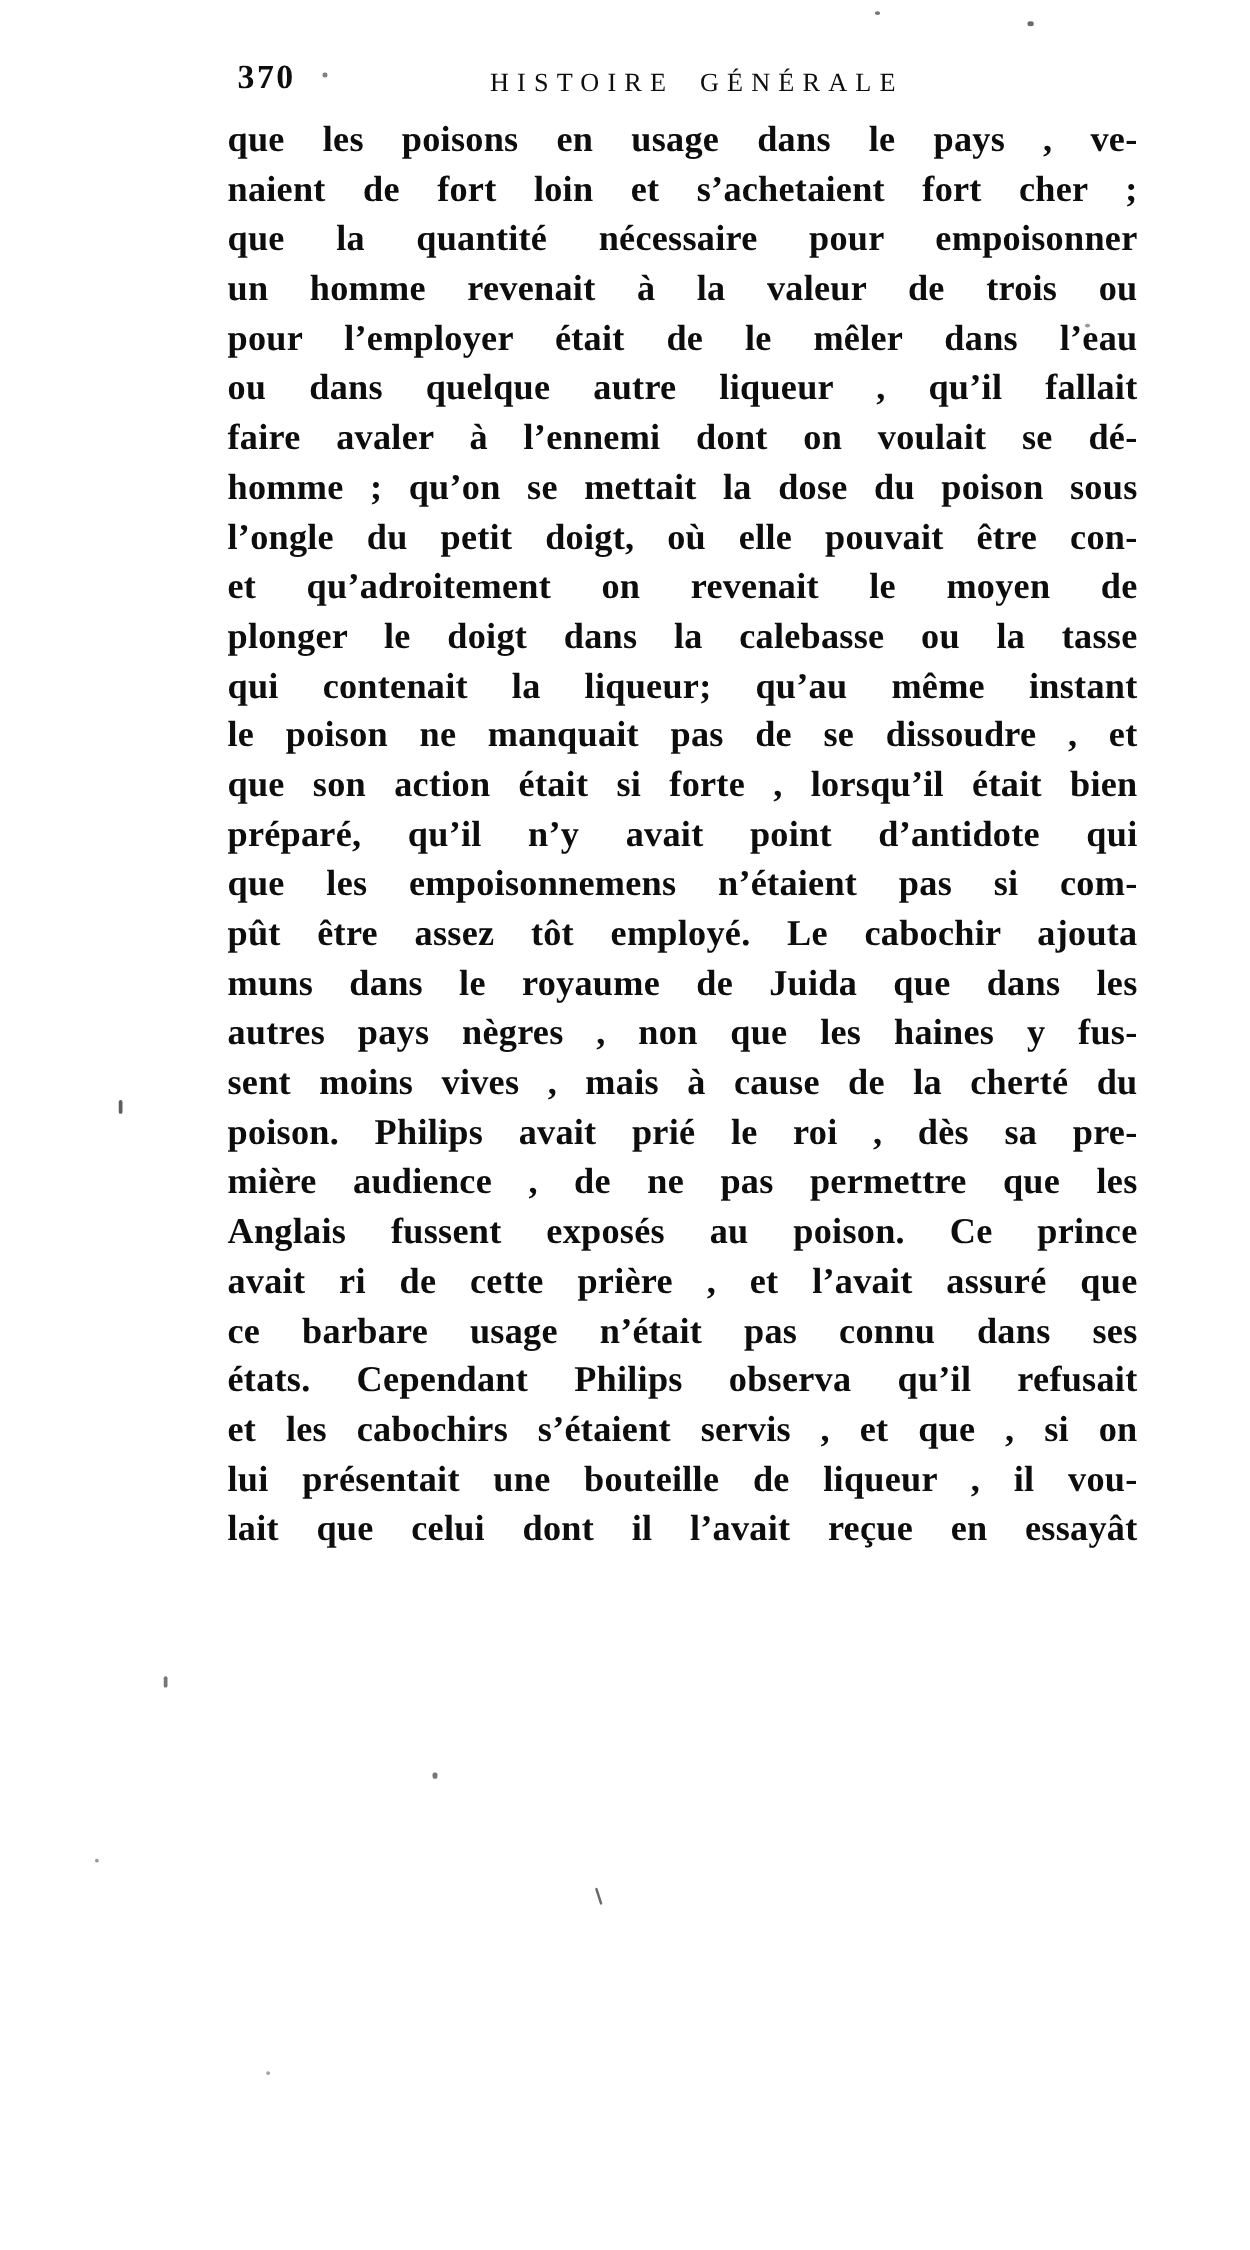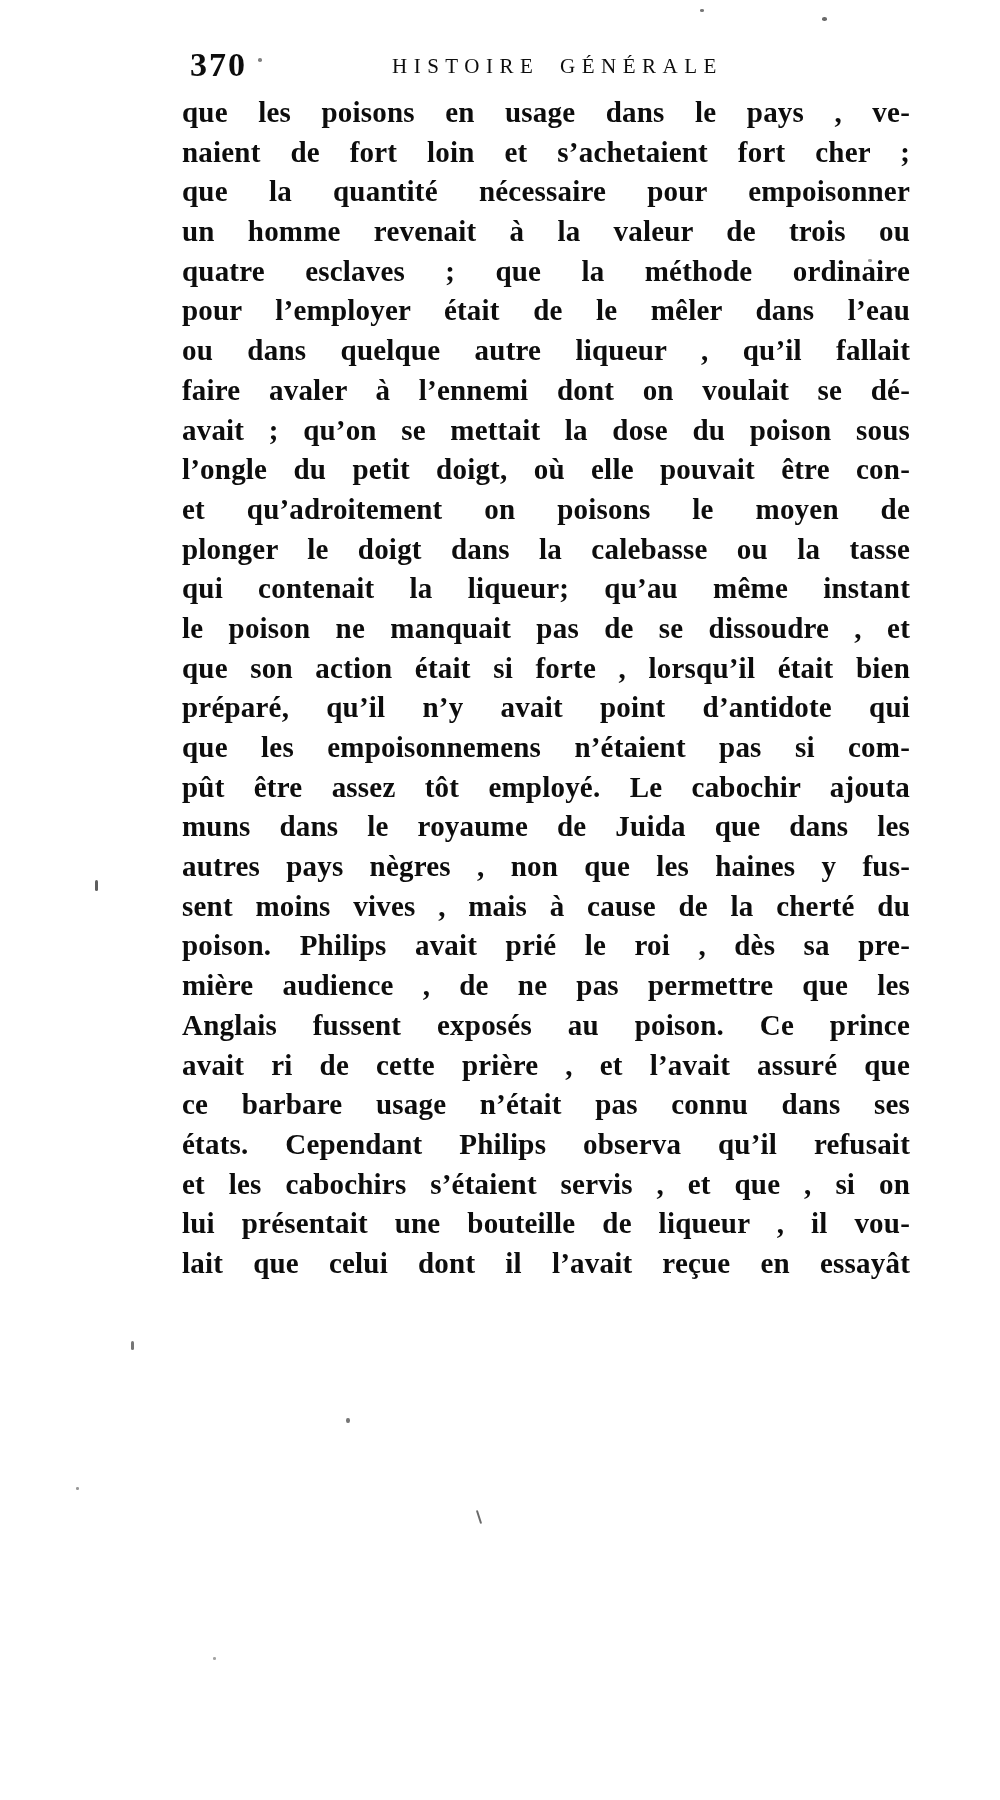--- a/index.html
+++ b/index.html
@@ -10,21 +10,21 @@
     background: #ffffff;
     overflow: hidden;
     font-family: "Liberation Serif", "DejaVu Serif", serif;
     color: #0d0d0d;
   }
   .header { position: absolute; top: 0; left: 0; width: 100%; height: 95px; }
   .pagenum {
     position: absolute;
     left: 190px;
     top: 46px;
-    font-size: 34px;
+    font-size: 27px;
     font-weight: 700;
     letter-spacing: 2px;
   }
   .running-title {
     position: absolute;
     left: 392px;
     top: 54px;
     font-size: 21px;
     font-weight: 400;
     letter-spacing: 6.5px;
@@ -62,27 +62,26 @@
   <div class="header">
     <span class="pagenum">370</span>
     <span class="running-title">HISTOIRE GÉNÉRALE</span>
   </div>
 
   <div class="textblock" id="textblock">
       <div class="line">que les poisons en usage dans le pays , ve-</div>
       <div class="line">naient de fort loin et s’achetaient fort cher ;</div>
       <div class="line">que la quantité nécessaire pour empoisonner</div>
       <div class="line">un homme revenait à la valeur de trois ou</div>
-      <div class="line">quatre esclaves ; que la méthode ordinaire</div>
       <div class="line">pour l’employer était de le mêler dans l’eau</div>
       <div class="line">ou dans quelque autre liqueur , qu’il fallait</div>
       <div class="line">faire avaler à l’ennemi dont on voulait se dé-</div>
-      <div class="line">avait ; qu’on se mettait la dose du poison sous</div>
+      <div class="line">homme ; qu’on se mettait la dose du poison sous</div>
       <div class="line">l’ongle du petit doigt, où elle pouvait être con-</div>
-      <div class="line">et qu’adroitement on poisons le moyen de</div>
+      <div class="line">et qu’adroitement on revenait le moyen de</div>
       <div class="line">plonger le doigt dans la calebasse ou la tasse</div>
       <div class="line">qui contenait la liqueur; qu’au même instant</div>
       <div class="line">le poison ne manquait pas de se dissoudre , et</div>
       <div class="line">que son action était si forte , lorsqu’il était bien</div>
       <div class="line">préparé, qu’il n’y avait point d’antidote qui</div>
       <div class="line">que les empoisonnemens n’étaient pas si com-</div>
       <div class="line">pût être assez tôt employé. Le cabochir ajouta</div>
       <div class="line">muns dans le royaume de Juida que dans les</div>
       <div class="line">autres pays nègres , non que les haines y fus-</div>
       <div class="line">sent moins vives , mais à cause de la cherté du</div>

